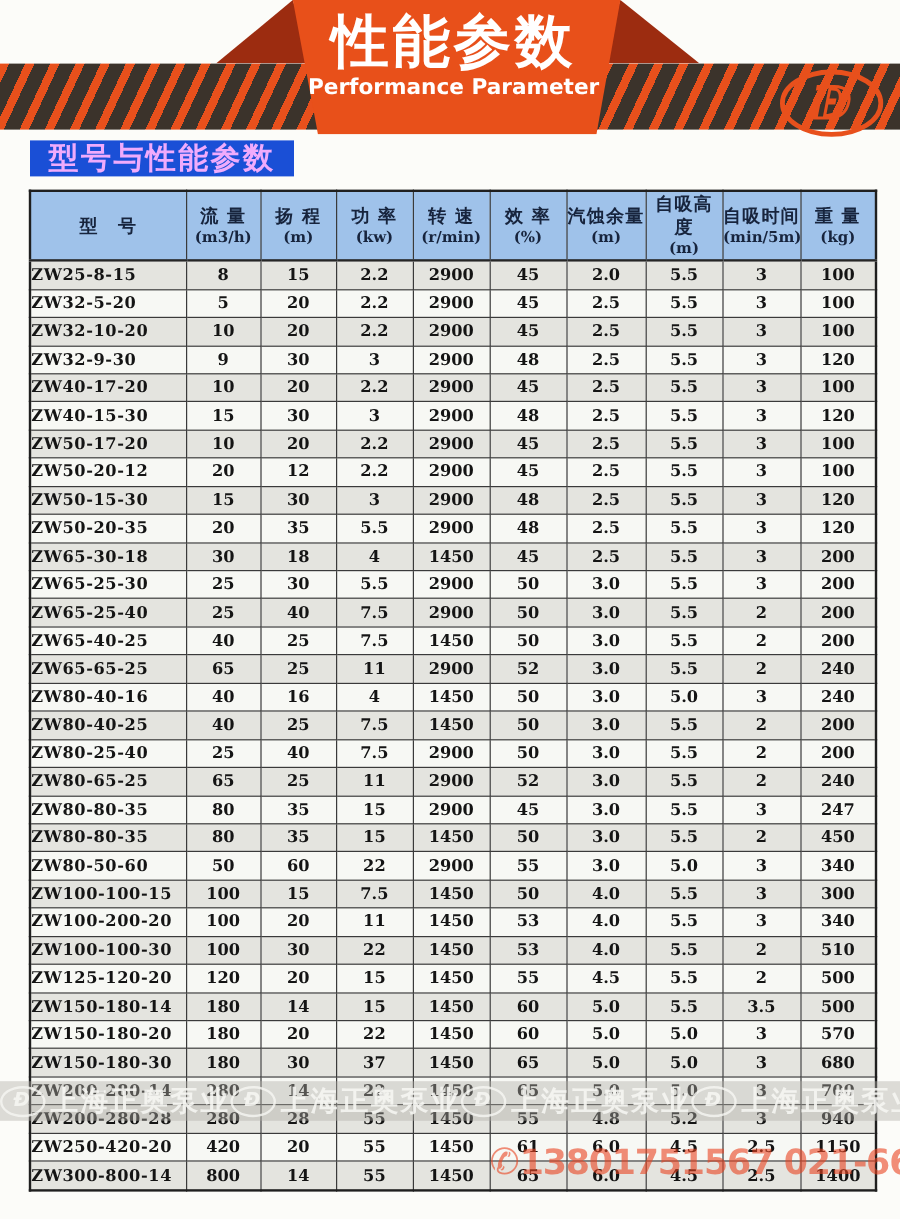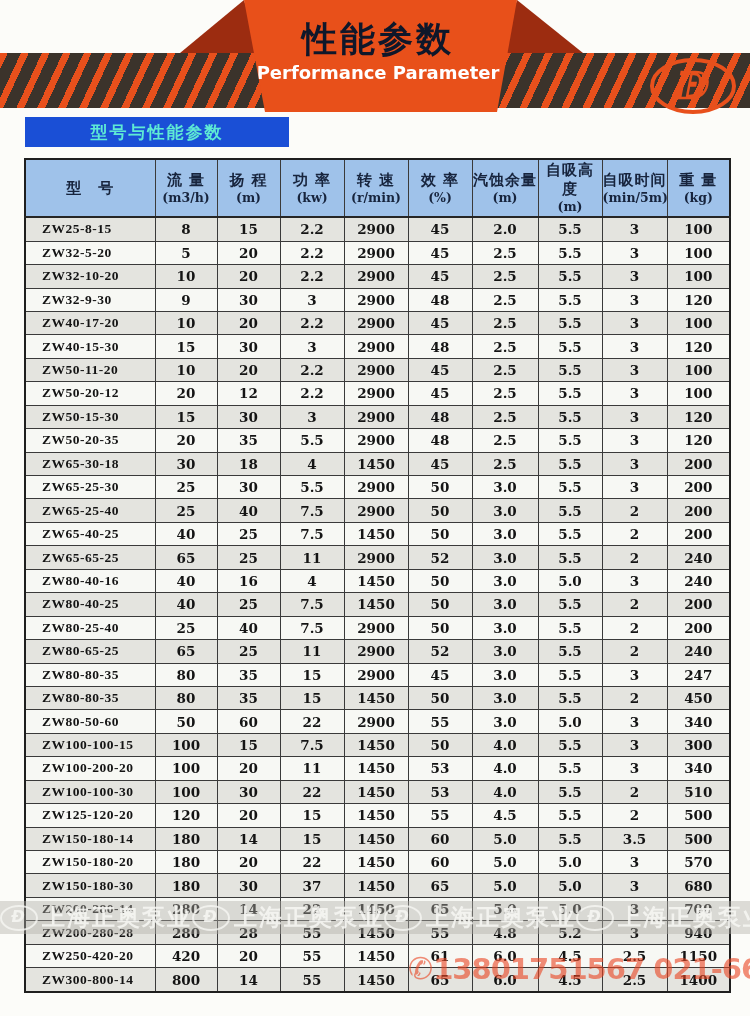--- a/index.html
+++ b/index.html
@@ -16,34 +16,34 @@
     clip-path:polygon(64px 0,0 53px,80px 53px);}
   .tri-right{left:495px;width:90px;height:53px;
     clip-path:polygon(22px 0,88px 53px,5px 53px);}
   .trapezoid{
     position:absolute;left:233px;top:0;width:290px;height:112px;
     background:#e8501a;
     clip-path:polygon(11px 0,284px 0,264px 112px,32px 112px);
     text-align:center;
   }
   .banner-title{
-    margin-top:16px;color:#0f172a;font-weight:bold;
-    font-family:Liberation Sans, sans-serif;
-    font-size:35px;line-height:46px;letter-spacing:3px;
+    margin-top:16px;color:#ffffff;font-weight:bold;
+    font-family:Liberation Mono, monospace;
+    font-size:48px;line-height:46px;letter-spacing:3px;
   }
   .banner-subtitle{
     color:#ffffff;font-weight:bold;font-size:18px;line-height:22px;
     font-family:"DejaVu Sans",sans-serif;
   }
   .brand-logo{position:absolute;left:648px;top:56px;}
 
   
   .section-title{
-    position:absolute;left:25px;top:117px;width:264px;height:30px;
-    background:#1a4fd6;color:#5eead4;font-weight:bold;font-size:17px;
+    position:absolute;left:25px;top:117px;width:220px;height:30px;
+    background:#1a4fd6;color:#f0abfc;font-weight:bold;font-size:25px;
     line-height:30px;text-align:center;letter-spacing:2px;
     font-family:"DejaVu Sans",sans-serif;
   }
 
   
   table.perf{
     position:absolute;left:24px;top:158px;width:705px;height:835px;
     border-collapse:collapse;table-layout:fixed;
     border:2px solid #1f1f1f;background:#f8f8f4;
   }
@@ -57,21 +57,21 @@
   }
   table.perf th .u{
     display:block;font-size:12.5px;font-weight:bold;line-height:16px;
     font-family:"DejaVu Serif",serif;
   }
   table.perf td{
     border:1px solid #3a3a3a;padding:0;text-align:center;
     font-family:"DejaVu Serif",serif;font-weight:bold;font-size:13.5px;
     color:#141414;white-space:nowrap;overflow:hidden;
   }
-  table.perf td.model{text-align:left;padding-left:16px;letter-spacing:0.5px;font-family:Liberation Serif, serif;}
+  table.perf td.model{text-align:left;letter-spacing:0.5px;}
   table.perf tbody tr:nth-child(odd) td{background:#e4e4df;}
   table.perf tbody tr:nth-child(even) td{background:#f7f8f4;}
 
   
   .wm-band{
     position:absolute;left:0;top:901px;width:750px;height:33px;
     background:rgba(176,173,168,0.42);
     display:flex;align-items:center;justify-content:space-around;
     pointer-events:none;z-index:5;
   }
@@ -237,21 +237,21 @@
           <td>30</td>
           <td>3</td>
           <td>2900</td>
           <td>48</td>
           <td>2.5</td>
           <td>5.5</td>
           <td>3</td>
           <td>120</td>
         </tr>
         <tr>
-          <td class="model">ZW50-11-20</td>
+          <td class="model">ZW50-17-20</td>
           <td>10</td>
           <td>20</td>
           <td>2.2</td>
           <td>2900</td>
           <td>45</td>
           <td>2.5</td>
           <td>5.5</td>
           <td>3</td>
           <td>100</td>
         </tr>

